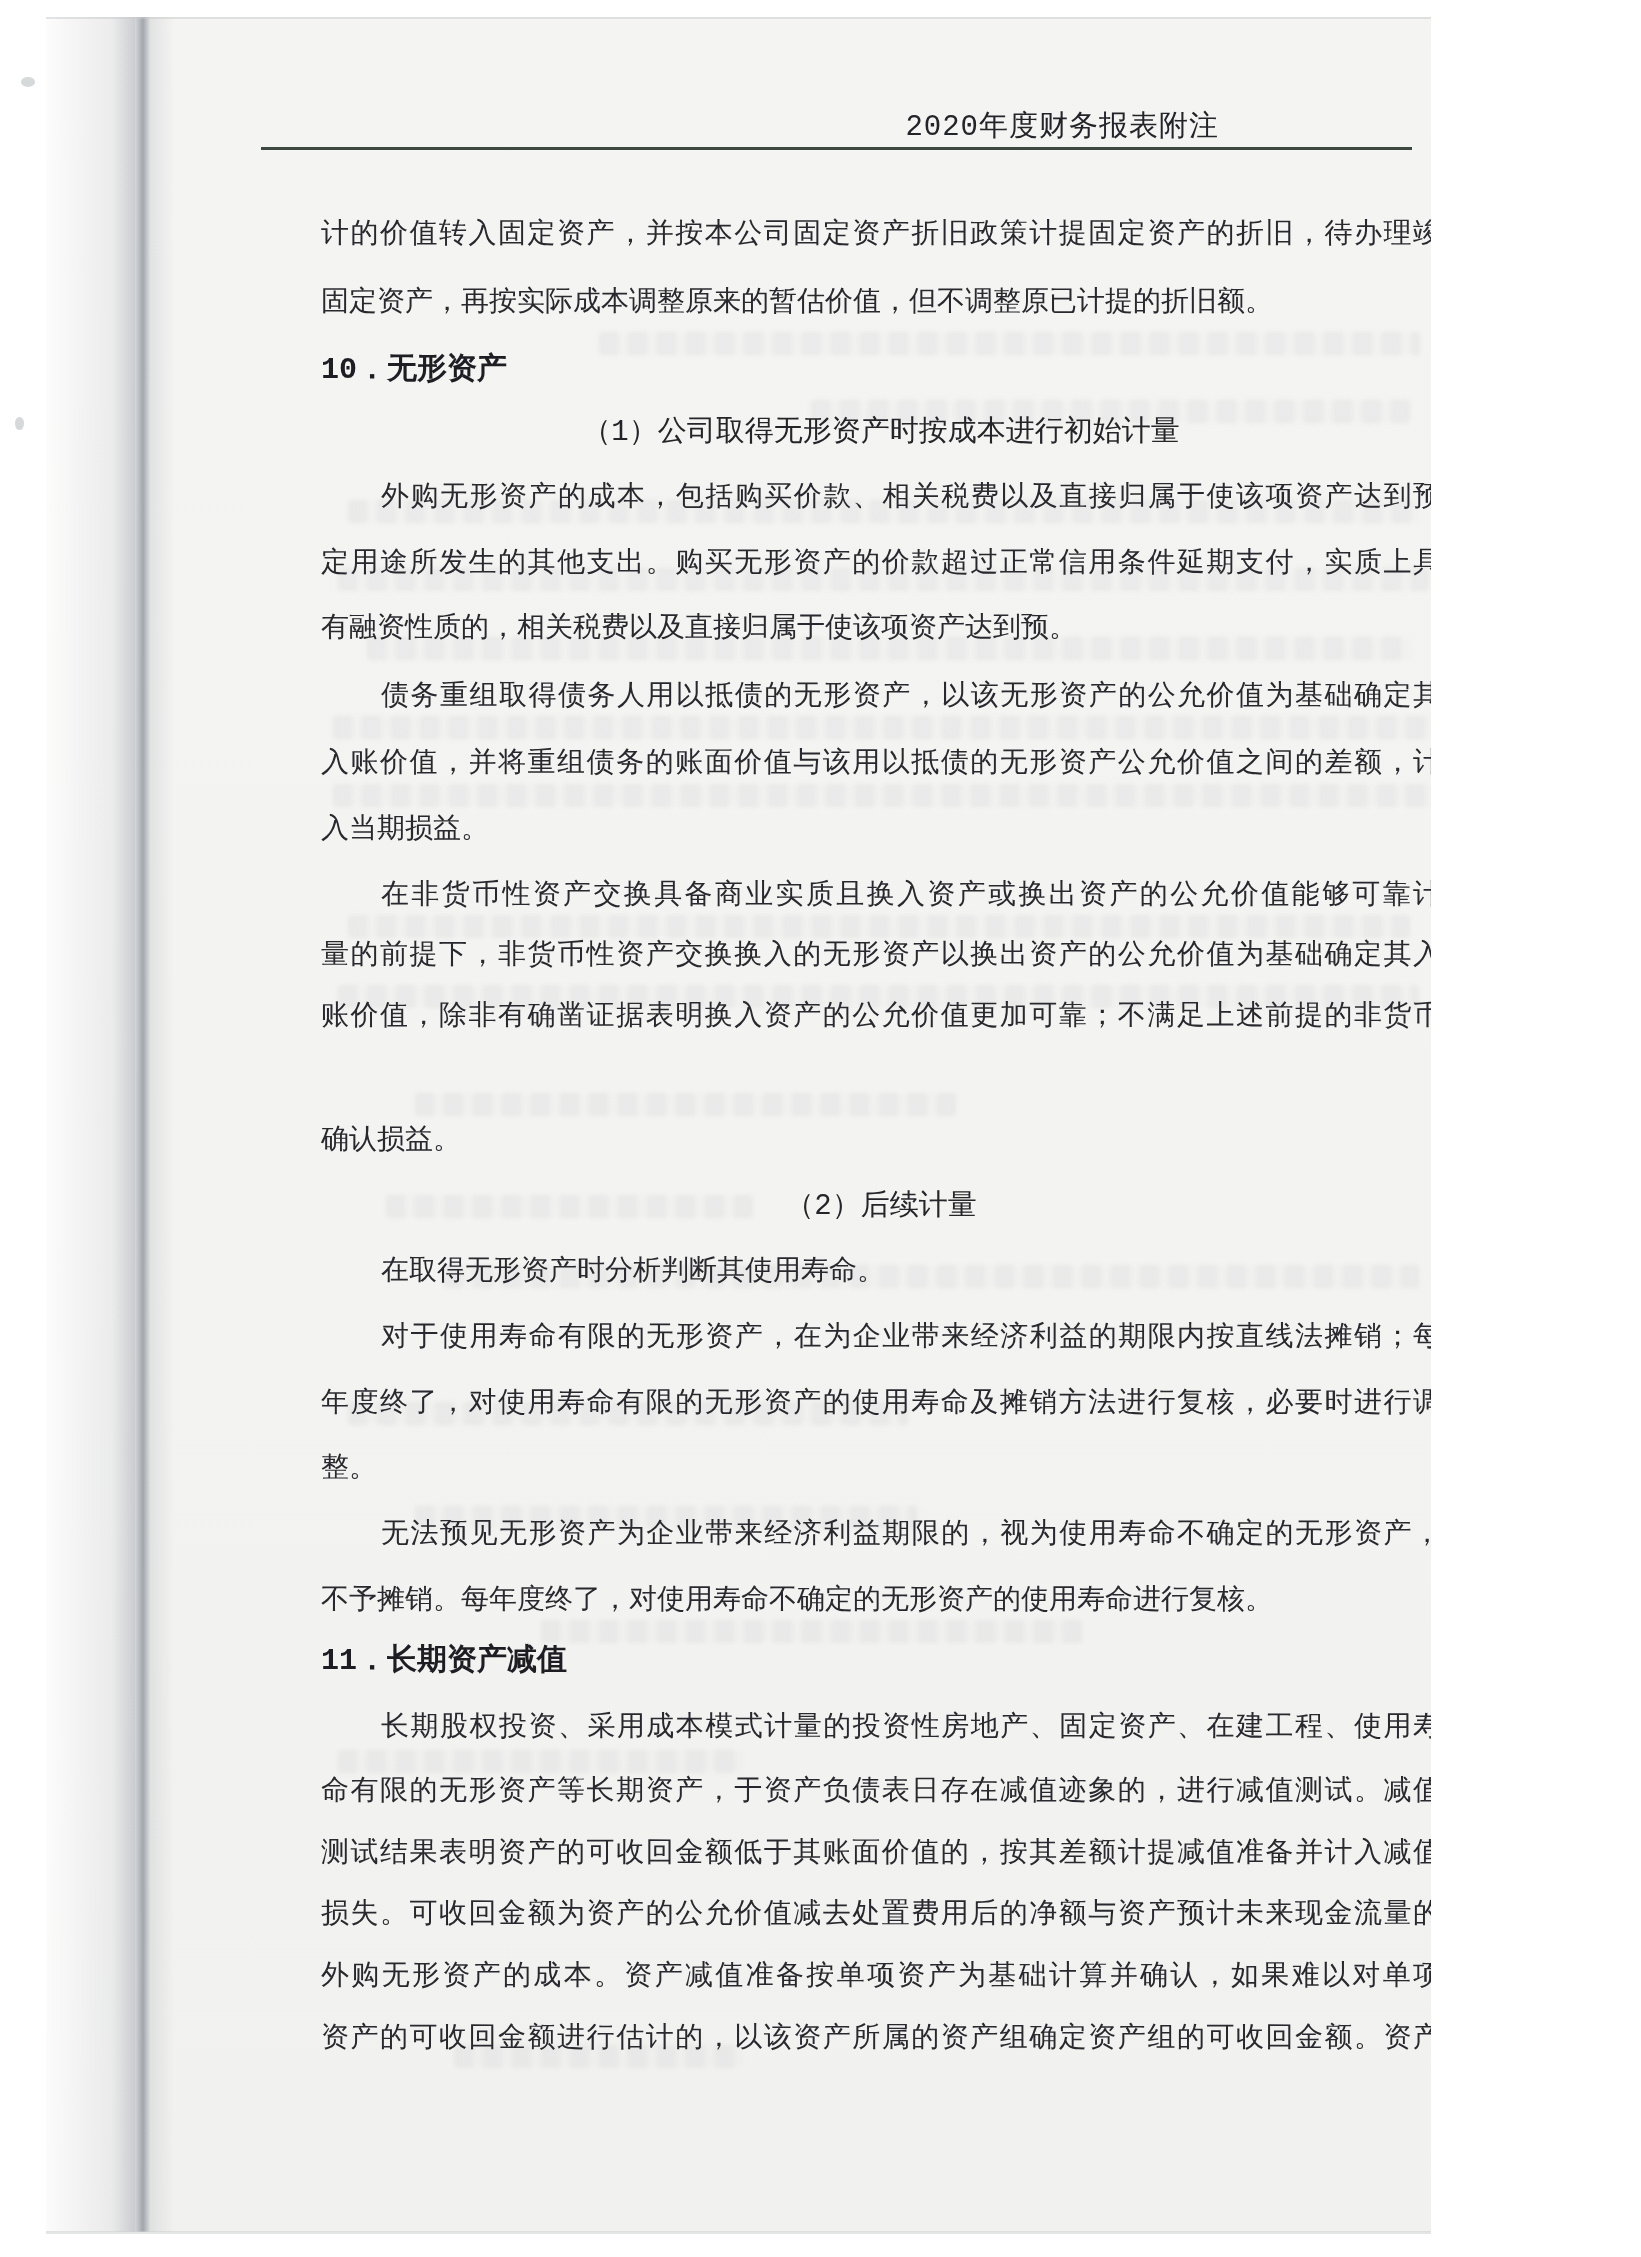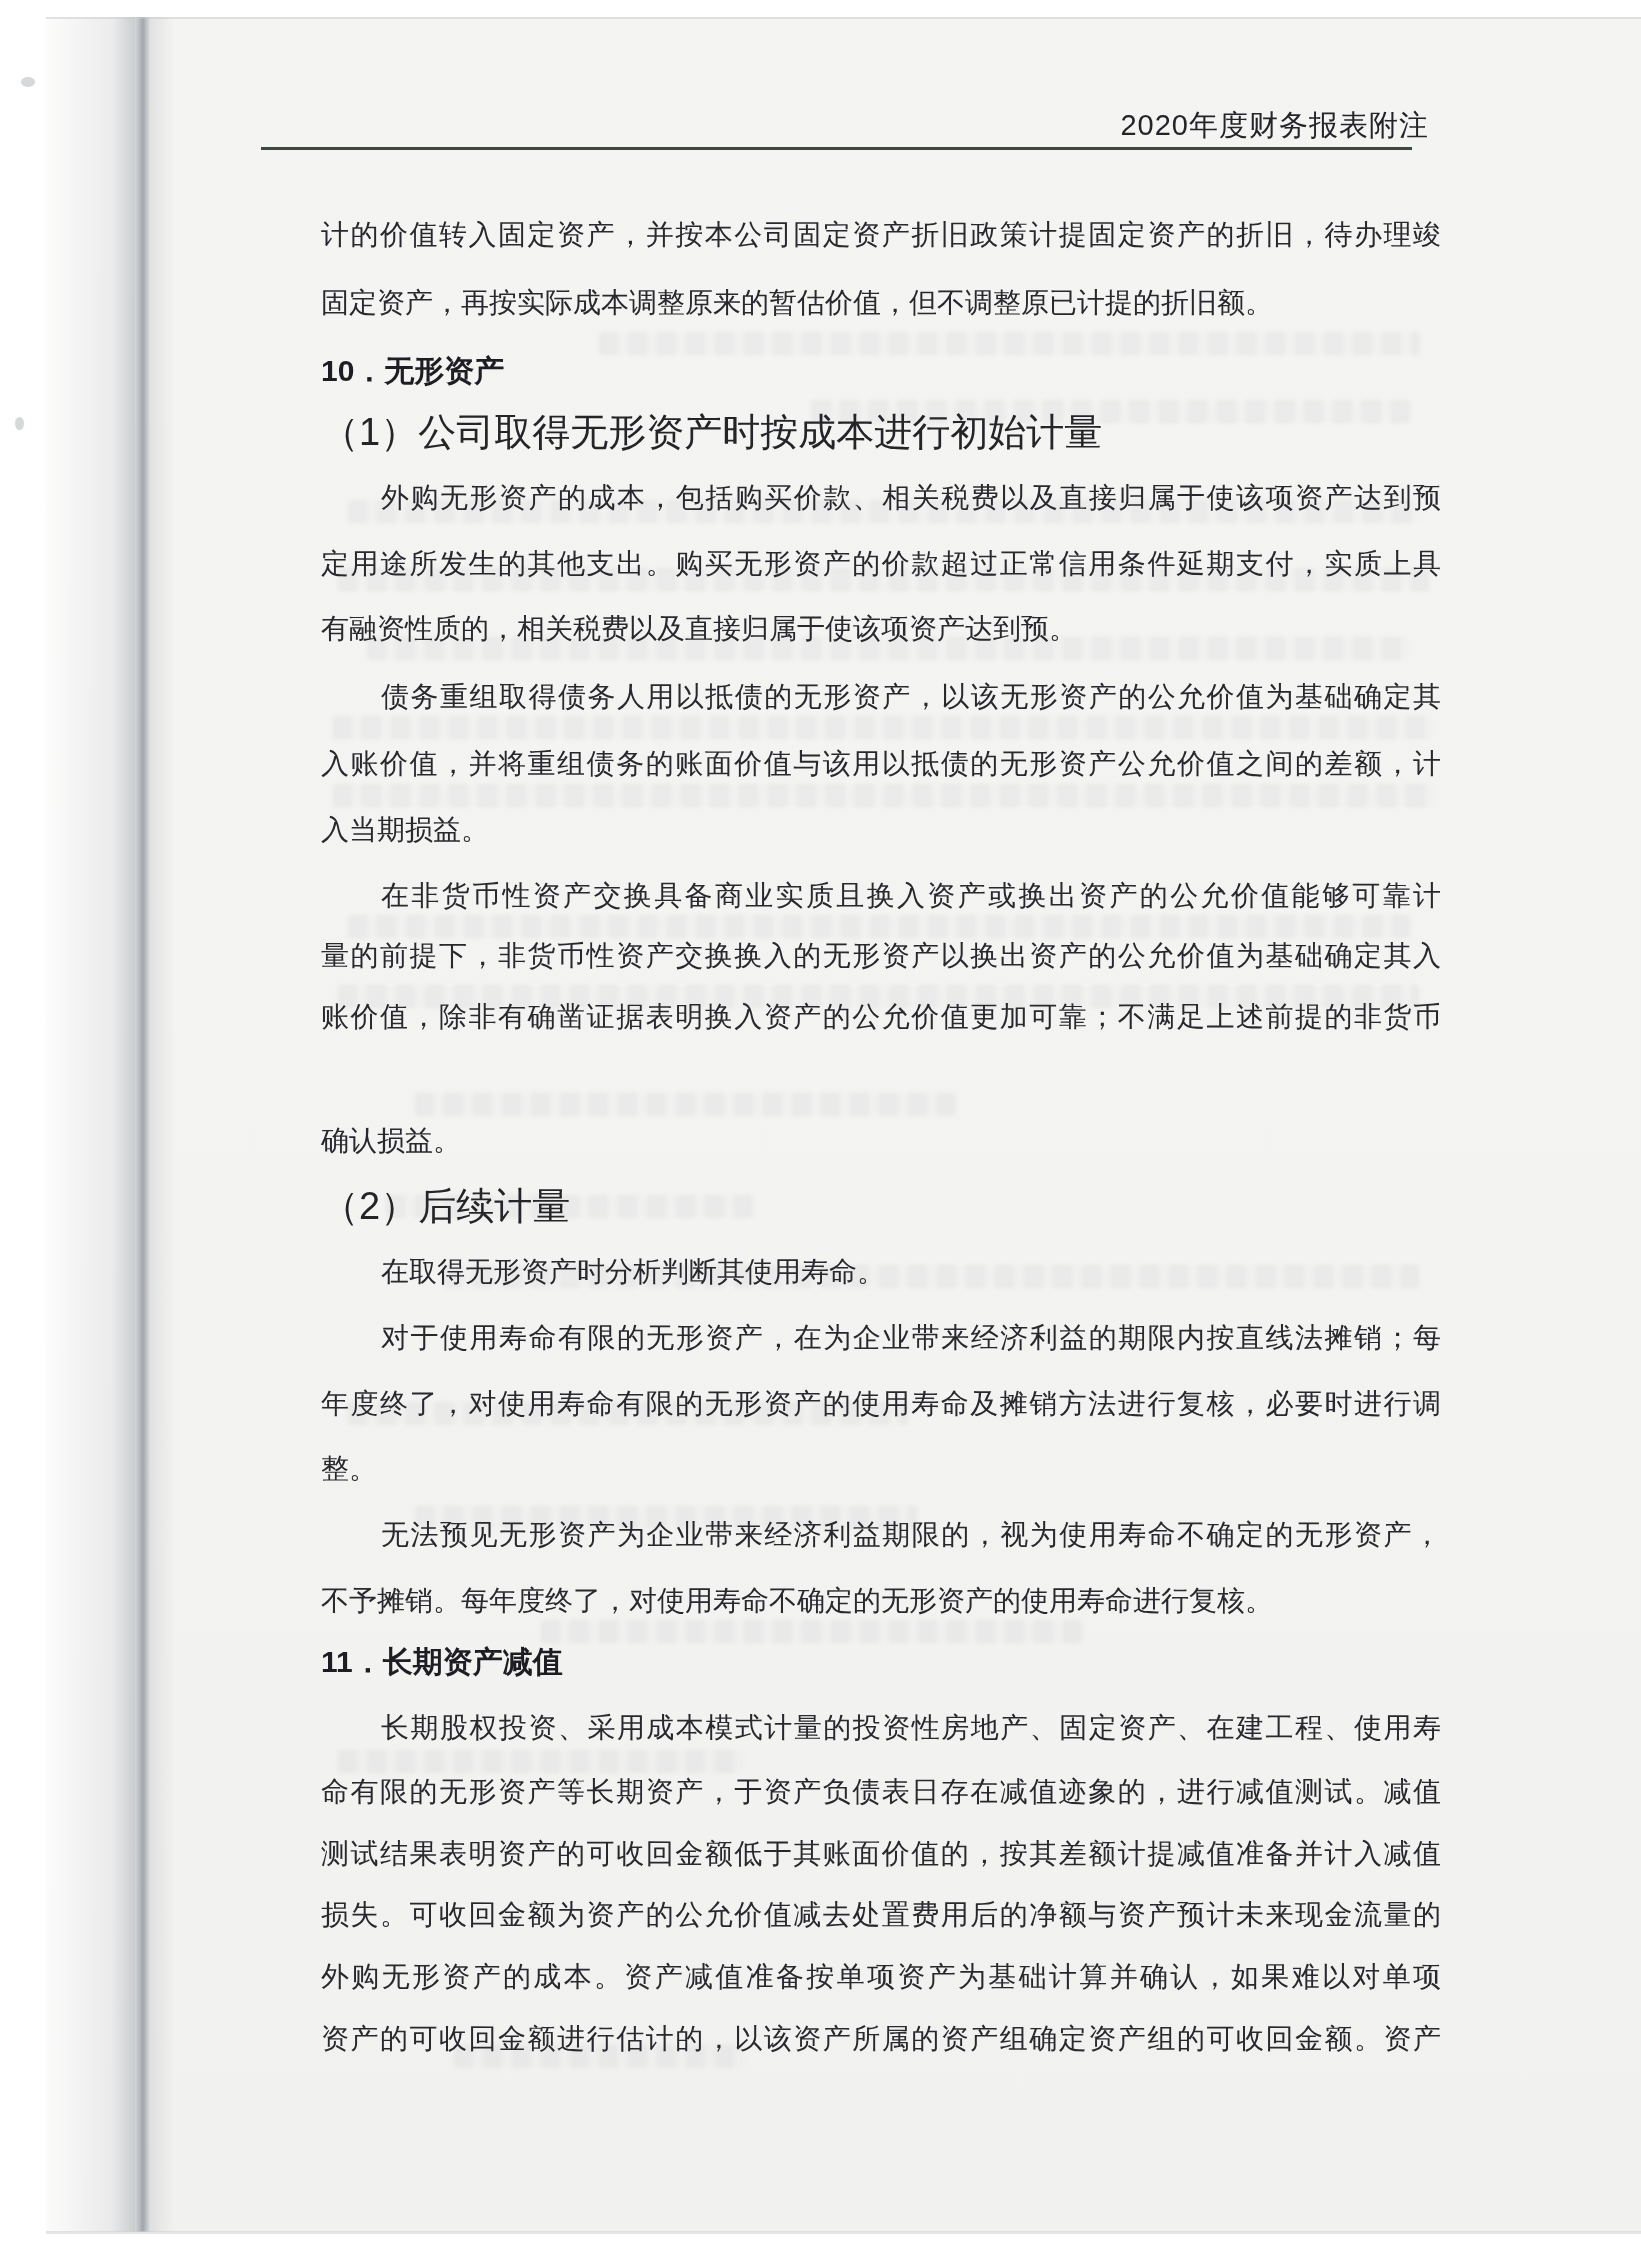--- a/index.html
+++ b/index.html
@@ -1,21 +1,21 @@
 <!DOCTYPE html>
 <html><head>
 <meta charset="utf-8">
 <style>
   html,body{margin:0;padding:0;background:#ffffff;}
   #canvas{
     position:relative;
-    width:1641px;height:2257px;
+    width:1431px;height:2257px;
     background:#ffffff;
     overflow:hidden;
-    font-family:Liberation Sans, sans-serif;
+    font-family:Liberation Mono, monospace;
   }
   
   .page{
     position:absolute;left:46px;top:17.4px;right:0;bottom:25px;
     background:linear-gradient(180deg,#f4f4f2 0%,#f3f3f1 55%,#f1f1ef 100%);
   }
   
   .gutter{
     position:absolute;left:46px;top:17.4px;width:89px;bottom:25px;
     background:linear-gradient(90deg,rgba(255,255,255,0.75) 0%,rgba(210,213,216,0.30) 80%,rgba(190,194,200,0.35) 100%);
@@ -46,21 +46,21 @@
 
   
   .ln{
     position:absolute;left:321px;width:1120px;
     font-size:28px;line-height:41px;color:#28282e;
     white-space:normal;
   }
   .j{text-align:justify;text-align-last:justify;}
   .ind{text-indent:60px;}
   .h{font-weight:bold;font-size:30px;color:#1d1d23;}
-  .s{font-size:38px;color:#242429;}
+  .s{font-size:29px;color:#242429;text-align:center;}
 
   
   .ghost{
     position:absolute;height:23px;border-radius:3.9px;
     background:repeating-linear-gradient(90deg,
       rgba(118,124,136,0.16) 0px,rgba(118,124,136,0.16) 19.3px,
       rgba(118,124,136,0.03) 19.3px,rgba(118,124,136,0.03) 29px);
     filter:blur(1.9px);
     opacity:.5;
   }

